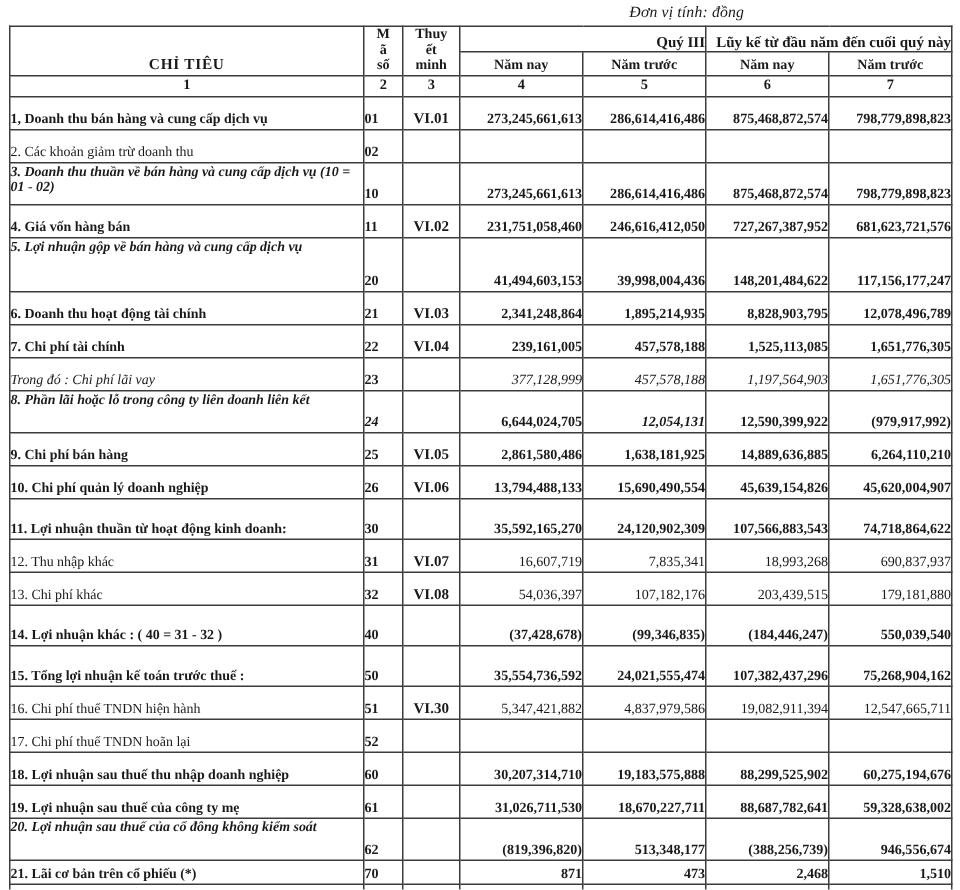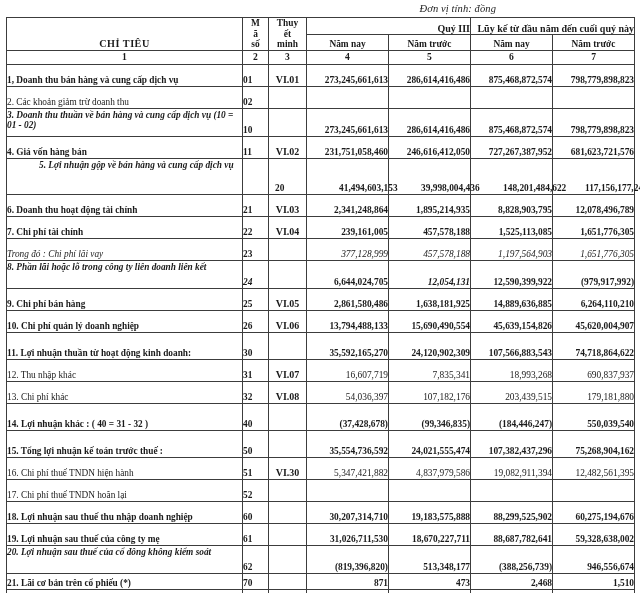--- a/index.html
+++ b/index.html
@@ -110,21 +110,21 @@
     white-space: nowrap;
     font-size: 9.4px;
   }
   .b  { font-weight: bold; }
   .it { font-style: italic; }
 
   
   tr.r-tall  td { height: 26px; }
   tr.r-med   td { height: 21px; }
   tr.r-short td { height: 15px; }
-  tr.r-xtall td { height: 34px; padding-left: 32px; }
+  tr.r-xtall td { height: 34px; }
 </style>
 </head>
 <body>
 
 <div id="page">
 
   <div class="unit-line">Đơn vị tính: đồng</div>
 
   <table class="fin">
     <colgroup>
@@ -313,21 +313,21 @@
           <td class="num b">107,382,437,296</td>
           <td class="num b">75,268,904,162</td>
         </tr>
         <tr class="r-med">
           <td class="lab">16. Chi phí thuế TNDN hiện hành</td>
           <td class="code">51</td>
           <td class="note">VI.30</td>
           <td class="num">5,347,421,882</td>
           <td class="num">4,837,979,586</td>
           <td class="num">19,082,911,394</td>
-          <td class="num">12,482,561,395</td>
+          <td class="num">12,547,665,711</td>
         </tr>
         <tr class="r-med">
           <td class="lab">17. Chi phí thuế TNDN hoãn lại</td>
           <td class="code">52</td>
           <td class="note"></td>
           <td class="num"></td>
           <td class="num"></td>
           <td class="num"></td>
           <td class="num"></td>
         </tr>

